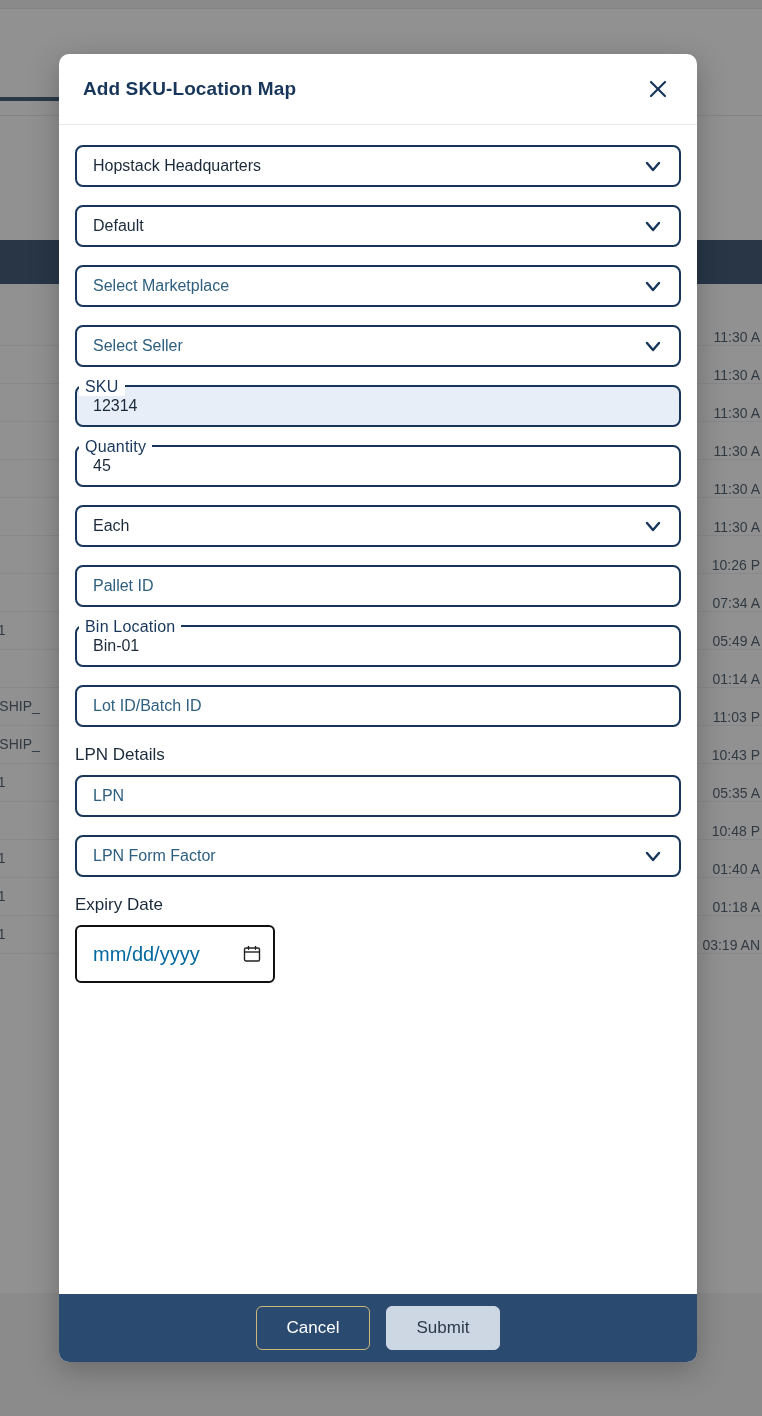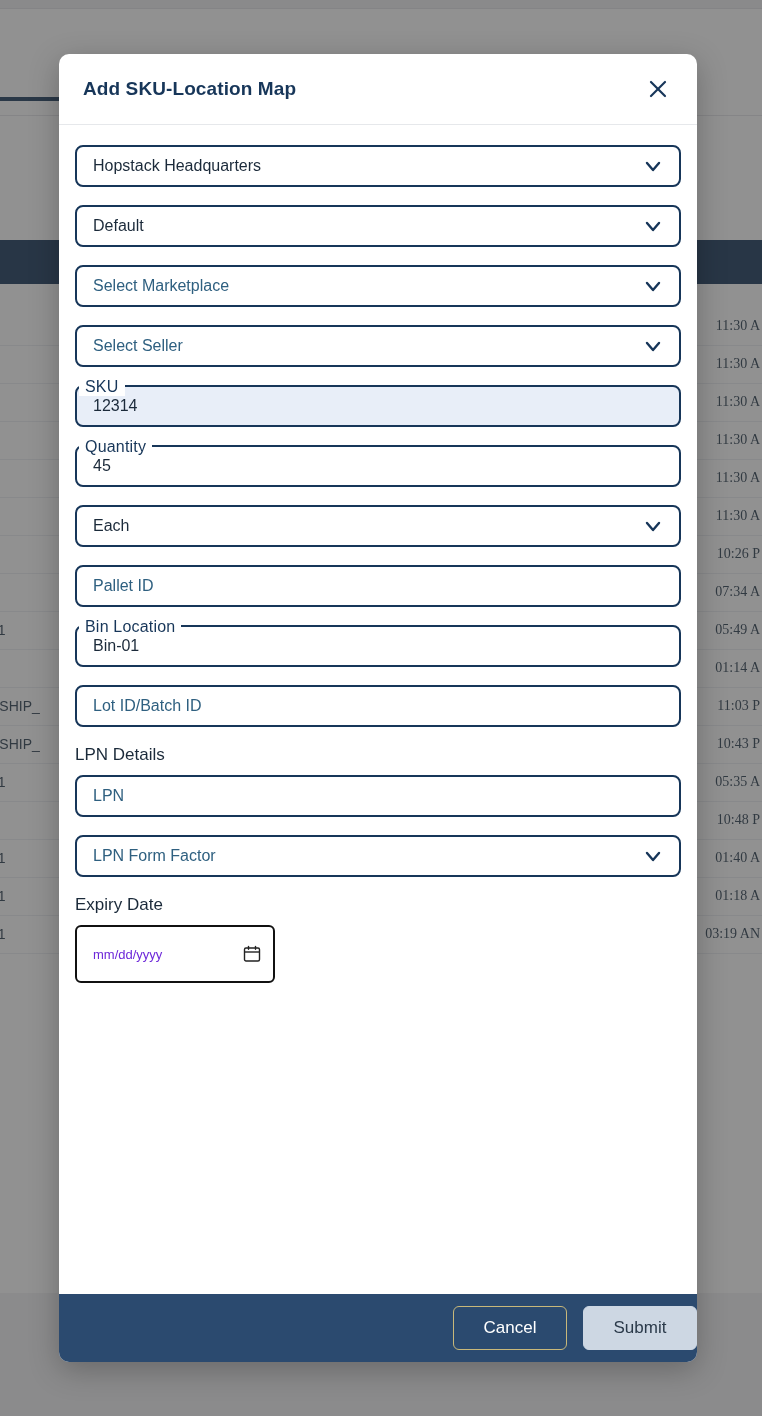--- a/index.html
+++ b/index.html
@@ -83,23 +83,22 @@
   }
   .bg-row .cell-left {
     position: absolute;
     left: -10px;
     top: 10px;
     white-space: nowrap;
   }
   .bg-row .cell-right {
     position: absolute;
     right: 2px;
-    top: 10px;
+    top: 21px;
     white-space: nowrap;
-    font-family: Liberation Serif, serif;
   }
   .bg-footer {
     position: absolute;
     left: 0; top: 1293px;
     width: 762px; height: 123px;
     background: #f1f1f3;
   }
 
   
   .overlay {
@@ -218,31 +217,31 @@
     border-radius: 6px;
     box-sizing: border-box;
     display: flex;
     align-items: center;
     justify-content: space-between;
     padding: 0 12px 0 16px;
     background: #ffffff;
     cursor: pointer;
   }
   .date-field .dtext {
-    font-size: 13px;
-    color: #6d28d9;
+    font-size: 20px;
+    color: #0369a1;
   }
   .cal-ico { color:#222; display:flex; align-items:center;}
 
   .modal-footer {
     flex: 0 0 68px;
     background: #2b4a6f;
     display: flex;
     align-items: center;
-    justify-content: flex-end;
+    justify-content: center;
     gap: 16px;
   }
   .btn {
     min-width: 114px;
     height: 44px;
     border-radius: 6px;
     font-size: 17px;
     display: flex;
     align-items: center;
     justify-content: center;

